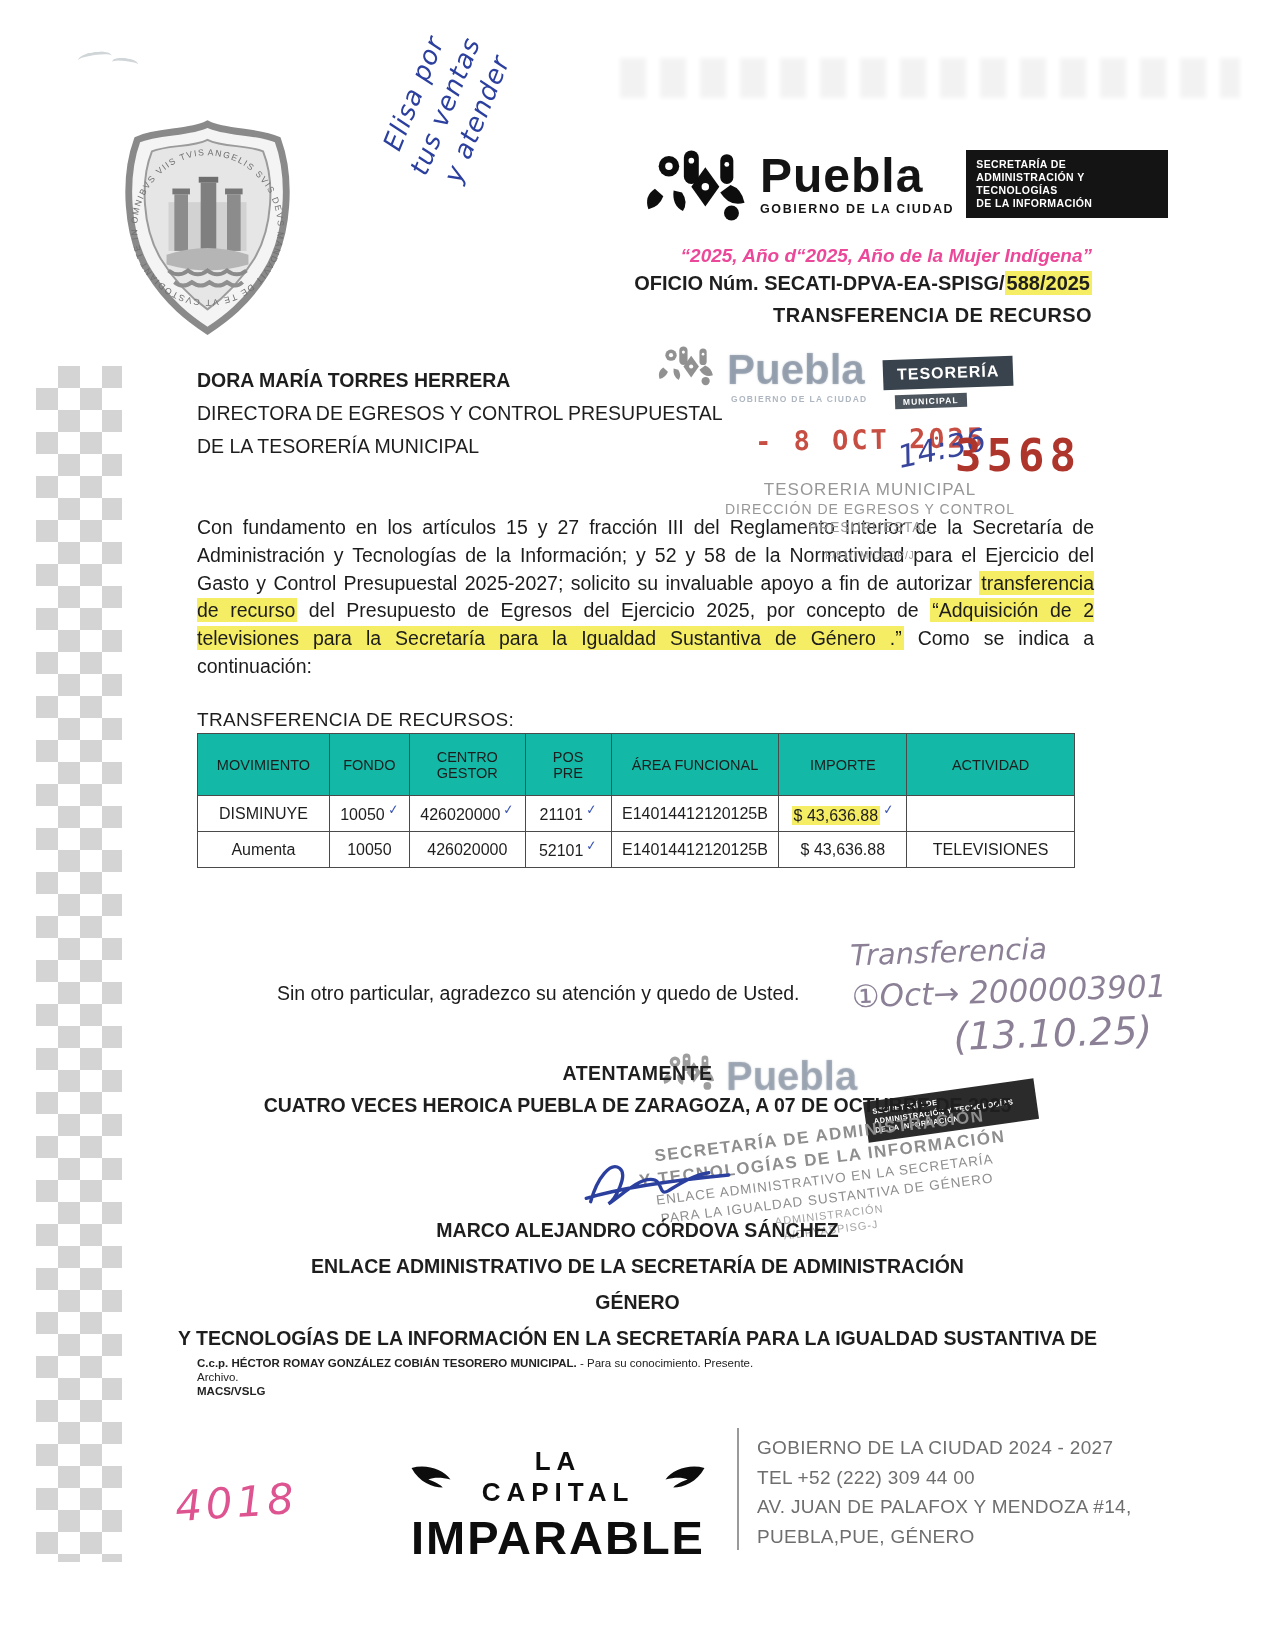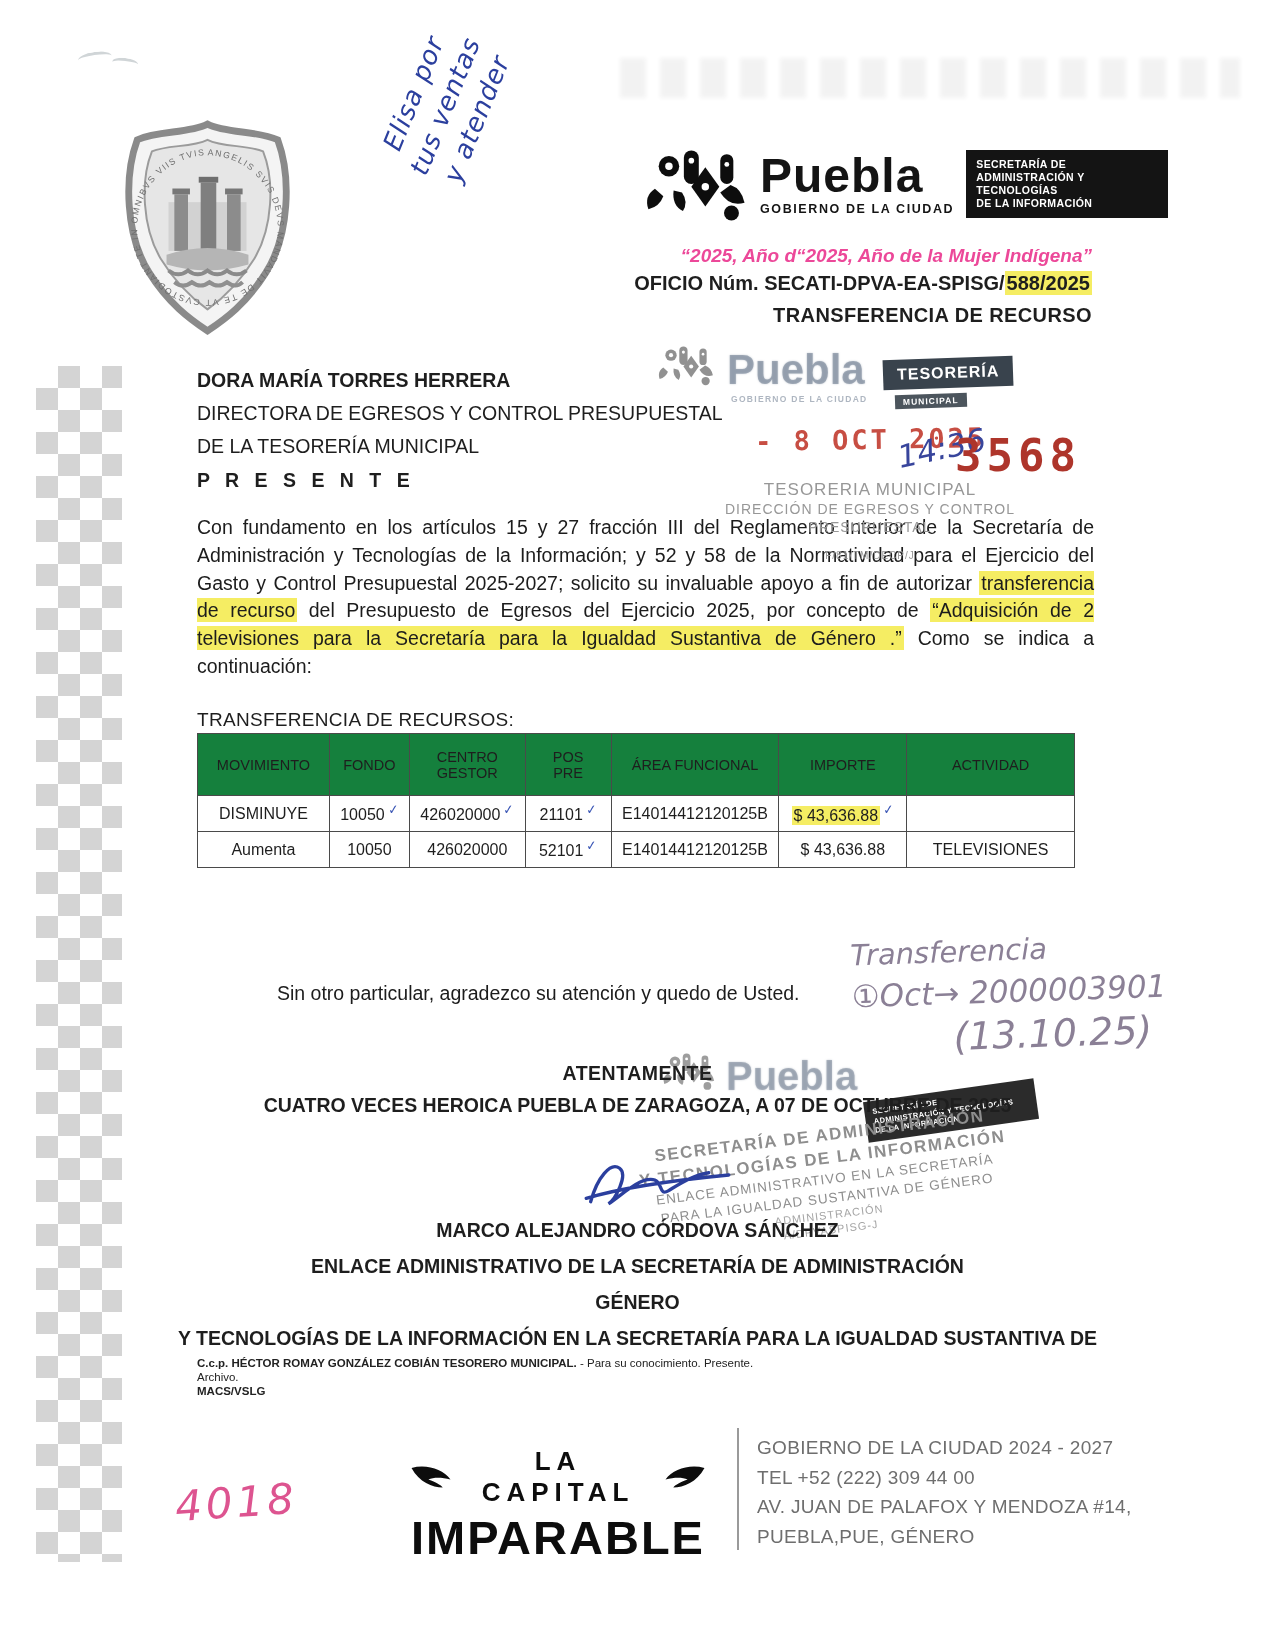--- a/index.html
+++ b/index.html
@@ -65,21 +65,21 @@
   .body-p{position:absolute;left:197px;width:897px;font-size:19.5px;line-height:27.8px;
     text-align:justify;color:#1c1c1c;z-index:1}
   .p1{top:514px}
   .p2{top:897px;text-indent:80px;line-height:29px}
   .p3{top:980px;text-indent:80px}
   .hl{background:rgba(243,233,60,.8);padding:1px 2px}
 
   .table-title{position:absolute;left:197px;top:709px;font-size:19px;letter-spacing:.3px}
   .transfer-table{position:absolute;left:197px;top:733px;width:878px;border-collapse:collapse;z-index:1}
   .transfer-table th,.transfer-table td{border:1.5px solid #4a4a4a;text-align:center;vertical-align:middle}
-  .transfer-table th{background:#15803d;font-weight:normal;font-size:14.5px;height:62px;padding:12px}
+  .transfer-table th{background:#14b8a6;font-weight:normal;font-size:14.5px;height:62px;padding:12px}
   .transfer-table td{font-size:16px;height:36px;padding:4px}
   .c1{width:132px}.c2{width:80px}.c3{width:116px}.c4{width:86px}.c5{width:168px}.c6{width:128px}.c7{width:168px}
   .check{color:#3a56b5;font-size:13px;margin-left:3px;vertical-align:super;display:inline-block;transform:rotate(-6deg)}
 
   .hand-transfer{position:absolute;left:852px;top:933px;color:#8b8096;z-index:3;
     font-family:"DejaVu Sans",sans-serif;font-style:italic;transform:rotate(-2deg)}
   .hand-transfer .t1{font-size:29px}
   .hand-transfer .t2{font-size:31px;margin-top:6px}
   .hand-transfer .t3{font-size:38px;margin-top:4px;margin-left:100px}
 
@@ -200,21 +200,20 @@
   </div>
 
   <div class="quote">“2025, Año d“2025, Año de la Mujer Indígena”</div>
   <div class="oficio"><span>OFICIO Núm. SECATI-DPVA-EA-SPISG/</span><span class="hl">588/2025</span></div>
   <div class="subject">TRANSFERENCIA DE RECURSO</div>
 
   <div class="recipient">
     <div class="r-name">DORA MARÍA TORRES HERRERA</div>
     <div>DIRECTORA DE EGRESOS Y CONTROL PRESUPUESTAL</div>
     <div>DE LA TESORERÍA MUNICIPAL</div>
-    <div class="r-presente">P R E S E N T E</div>
   </div>
 
   <div class="stamp-rec">
     <svg class="ghost-icon" style="filter:grayscale(1)">
         <use href="#talavera"></use>
       </svg>
     <span class="ghost-puebla">Puebla</span>
     <span class="ghost-sub">GOBIERNO DE LA CIUDAD</span>
     <span class="tes-box">TESORERÍA</span>
     <span class="tes-box2">MUNICIPAL</span>

